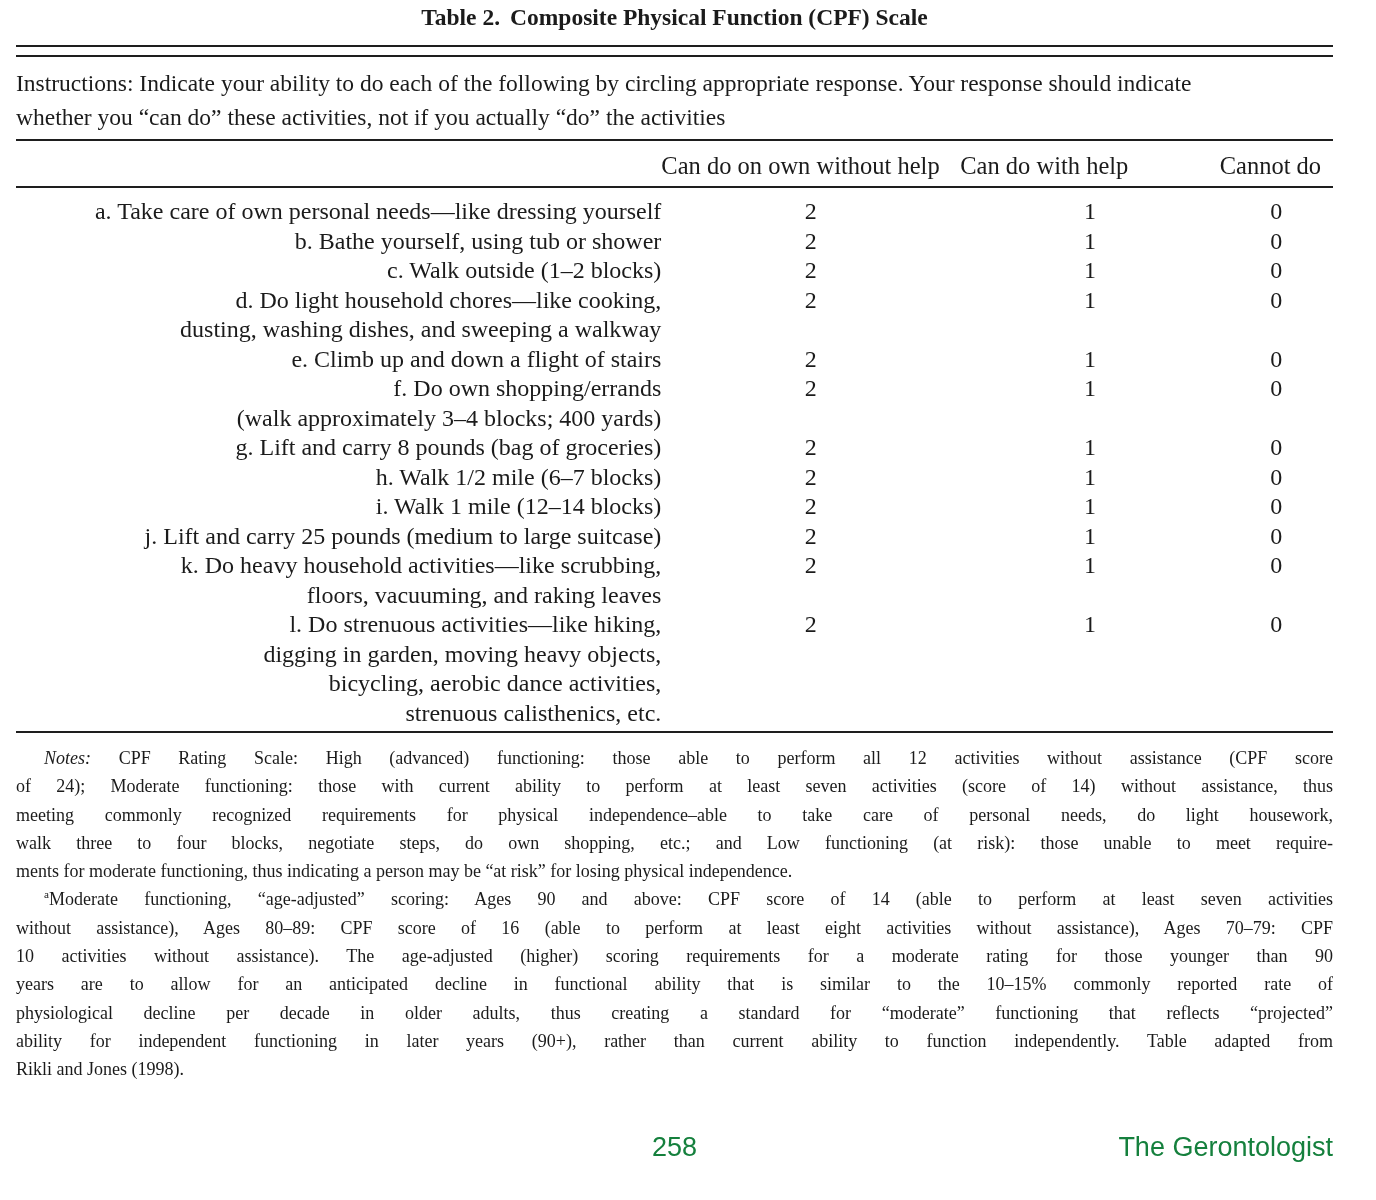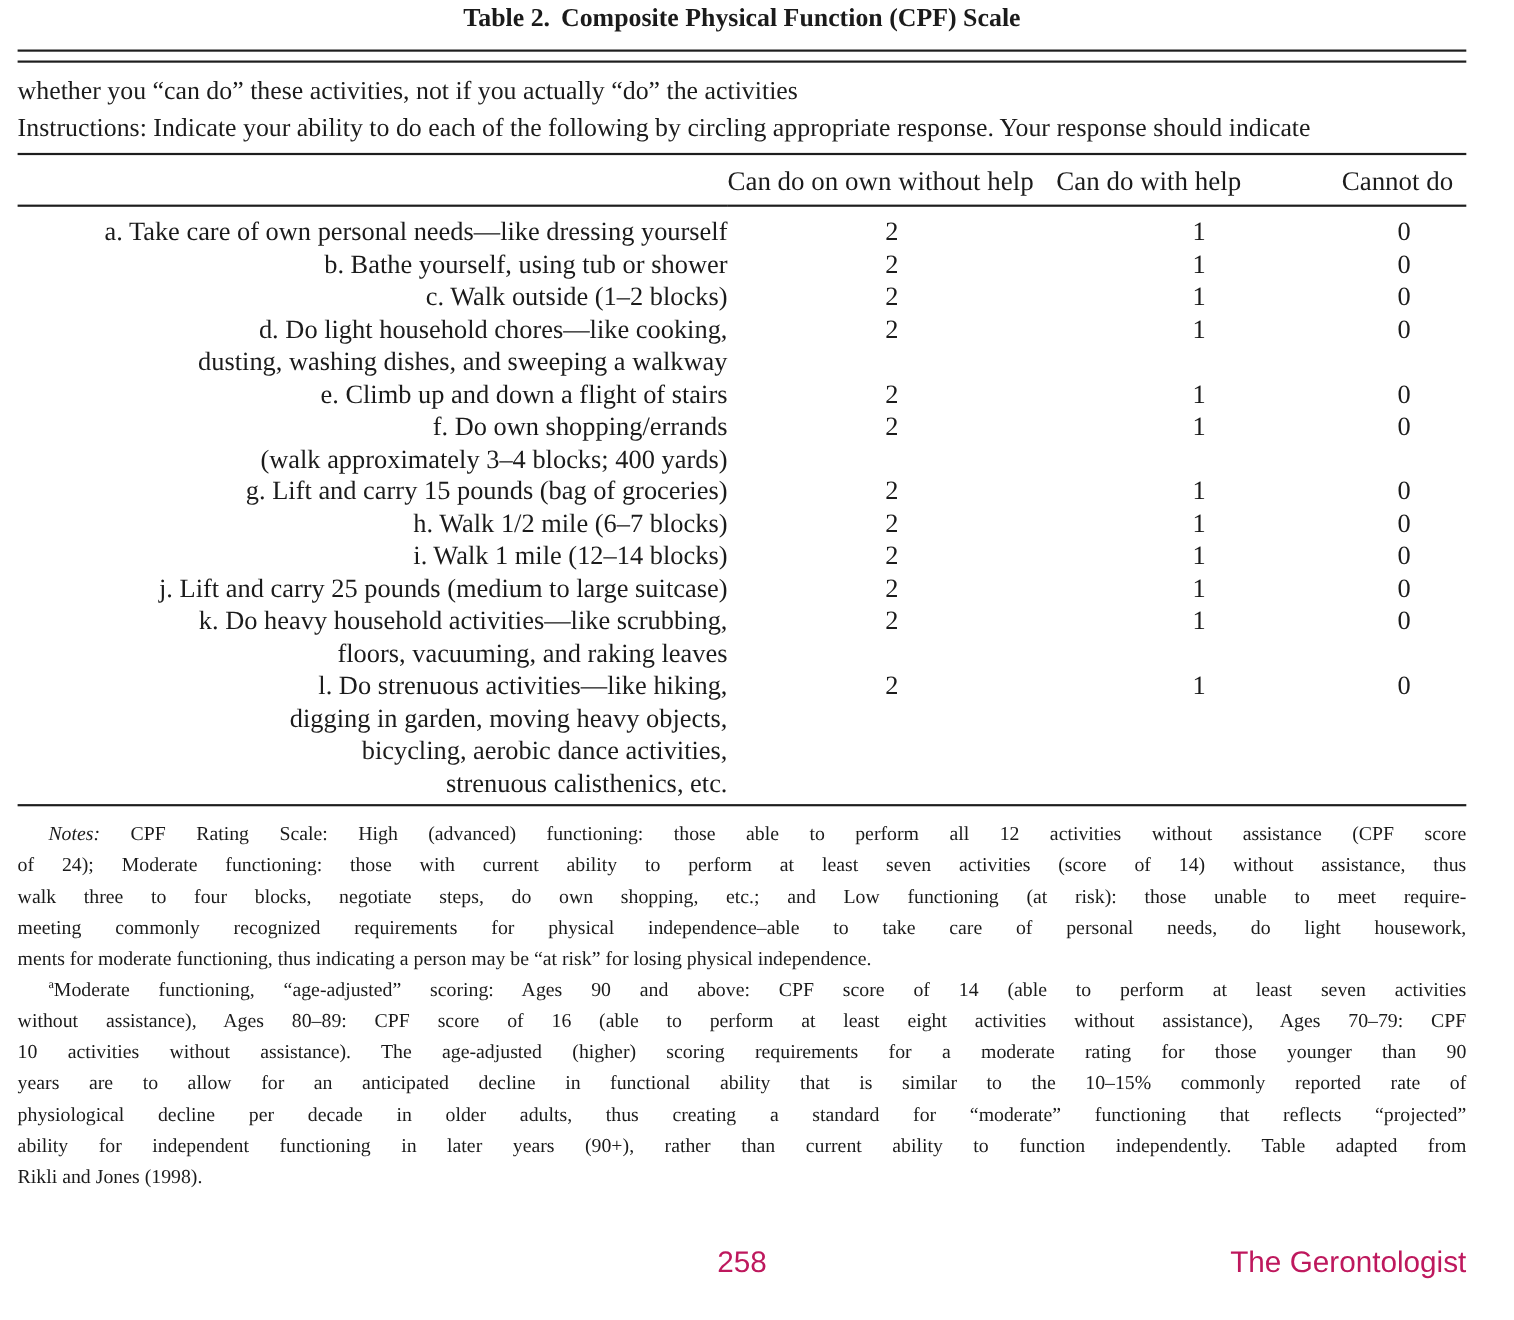--- a/index.html
+++ b/index.html
@@ -86,21 +86,21 @@
     vertical-align: super;
   }
   .footer {
     position: absolute;
     left: 16px;
     right: 43px;
     top: 1132px;
     height: 34px;
     font-family: "Liberation Sans", sans-serif;
     font-size: 27px;
-    color: #be185d;
+    color: #15803d;
   }
   .footer .page-num {
     position: absolute;
     left: 0; right: 0;
     text-align: center;
   }
   .footer .journal {
     position: absolute;
     right: 0;
     top: 0;
@@ -112,22 +112,22 @@
 <div class="page">
   <div class="content">
 
     <div class="title">
       <span>Table 2.</span><span class="gap"></span><span>Composite Physical Function (CPF) Scale</span>
     </div>
 
     <div class="rule-double"></div>
 
     <div class="instructions">
+      <div>Instructions: Indicate your ability to do each of the following by circling appropriate response. Your response should indicate</div>
       <div>whether you “can do” these activities, not if you actually “do” the activities</div>
-      <div>Instructions: Indicate your ability to do each of the following by circling appropriate response. Your response should indicate</div>
     </div>
 
     <div class="rule"></div>
 
     <table class="cpf">
       <colgroup>
         <col class="c1">
           <col class="c2">
           <col class="c3">
           <col class="c4">
@@ -177,21 +177,21 @@
           <tr class="first-line">
             <td class="activity">f. Do own shopping/errands</td>
             <td class="score" rowspan="2">2</td>
             <td class="score" rowspan="2">1</td>
             <td class="score" rowspan="2">0</td>
           </tr>
           <tr>
             <td class="activity cont">(walk approximately 3–4 blocks; 400 yards)</td>
           </tr>
           <tr class="first-line">
-            <td class="activity">g. Lift and carry 15 pounds (bag of groceries)</td>
+            <td class="activity">g. Lift and carry 8 pounds (bag of groceries)</td>
             <td class="score" rowspan="1">2</td>
             <td class="score" rowspan="1">1</td>
             <td class="score" rowspan="1">0</td>
           </tr>
           <tr class="first-line">
             <td class="activity">h. Walk 1/2 mile (6–7 blocks)</td>
             <td class="score" rowspan="1">2</td>
             <td class="score" rowspan="1">1</td>
             <td class="score" rowspan="1">0</td>
           </tr>
@@ -233,22 +233,22 @@
           </tr>
         </tbody>
     </table>
 
     <div class="rule table-bottom-rule"></div>
 
     <div class="notes">
       <div>
           <div class="note-line first"><i>Notes:</i> <span>CPF Rating Scale: High (advanced) functioning: those able to perform all 12 activities without assistance (CPF score</span></div>
           <div class="note-line"><span>of 24); Moderate functioning: those with current ability to perform at least seven activities (score of 14) without assistance, thus</span></div>
+          <div class="note-line"><span>meeting commonly recognized requirements for physical independence–able to take care of personal needs, do light housework,</span></div>
           <div class="note-line"><span>walk three to four blocks, negotiate steps, do own shopping, etc.; and Low functioning (at risk): those unable to meet require-</span></div>
-          <div class="note-line"><span>meeting commonly recognized requirements for physical independence–able to take care of personal needs, do light housework,</span></div>
           <div class="note-line last"><span>ments for moderate functioning, thus indicating a person may be “at risk” for losing physical independence.</span></div>
         </div>
       <div>
           <div class="note-line first"><sup>a</sup><span>Moderate functioning, “age-adjusted” scoring: Ages 90 and above: CPF score of 14 (able to perform at least seven activities</span></div>
           <div class="note-line"><span>without assistance), Ages 80–89: CPF score of 16 (able to perform at least eight activities without assistance), Ages 70–79: CPF</span></div>
           <div class="note-line"><span>10 activities without assistance). The age-adjusted (higher) scoring requirements for a moderate rating for those younger than 90</span></div>
           <div class="note-line"><span>years are to allow for an anticipated decline in functional ability that is similar to the 10–15% commonly reported rate of</span></div>
           <div class="note-line"><span>physiological decline per decade in older adults, thus creating a standard for “moderate” functioning that reflects “projected”</span></div>
           <div class="note-line"><span>ability for independent functioning in later years (90+), rather than current ability to function independently. Table adapted from</span></div>
           <div class="note-line last"><span>Rikli and Jones (1998).</span></div>

